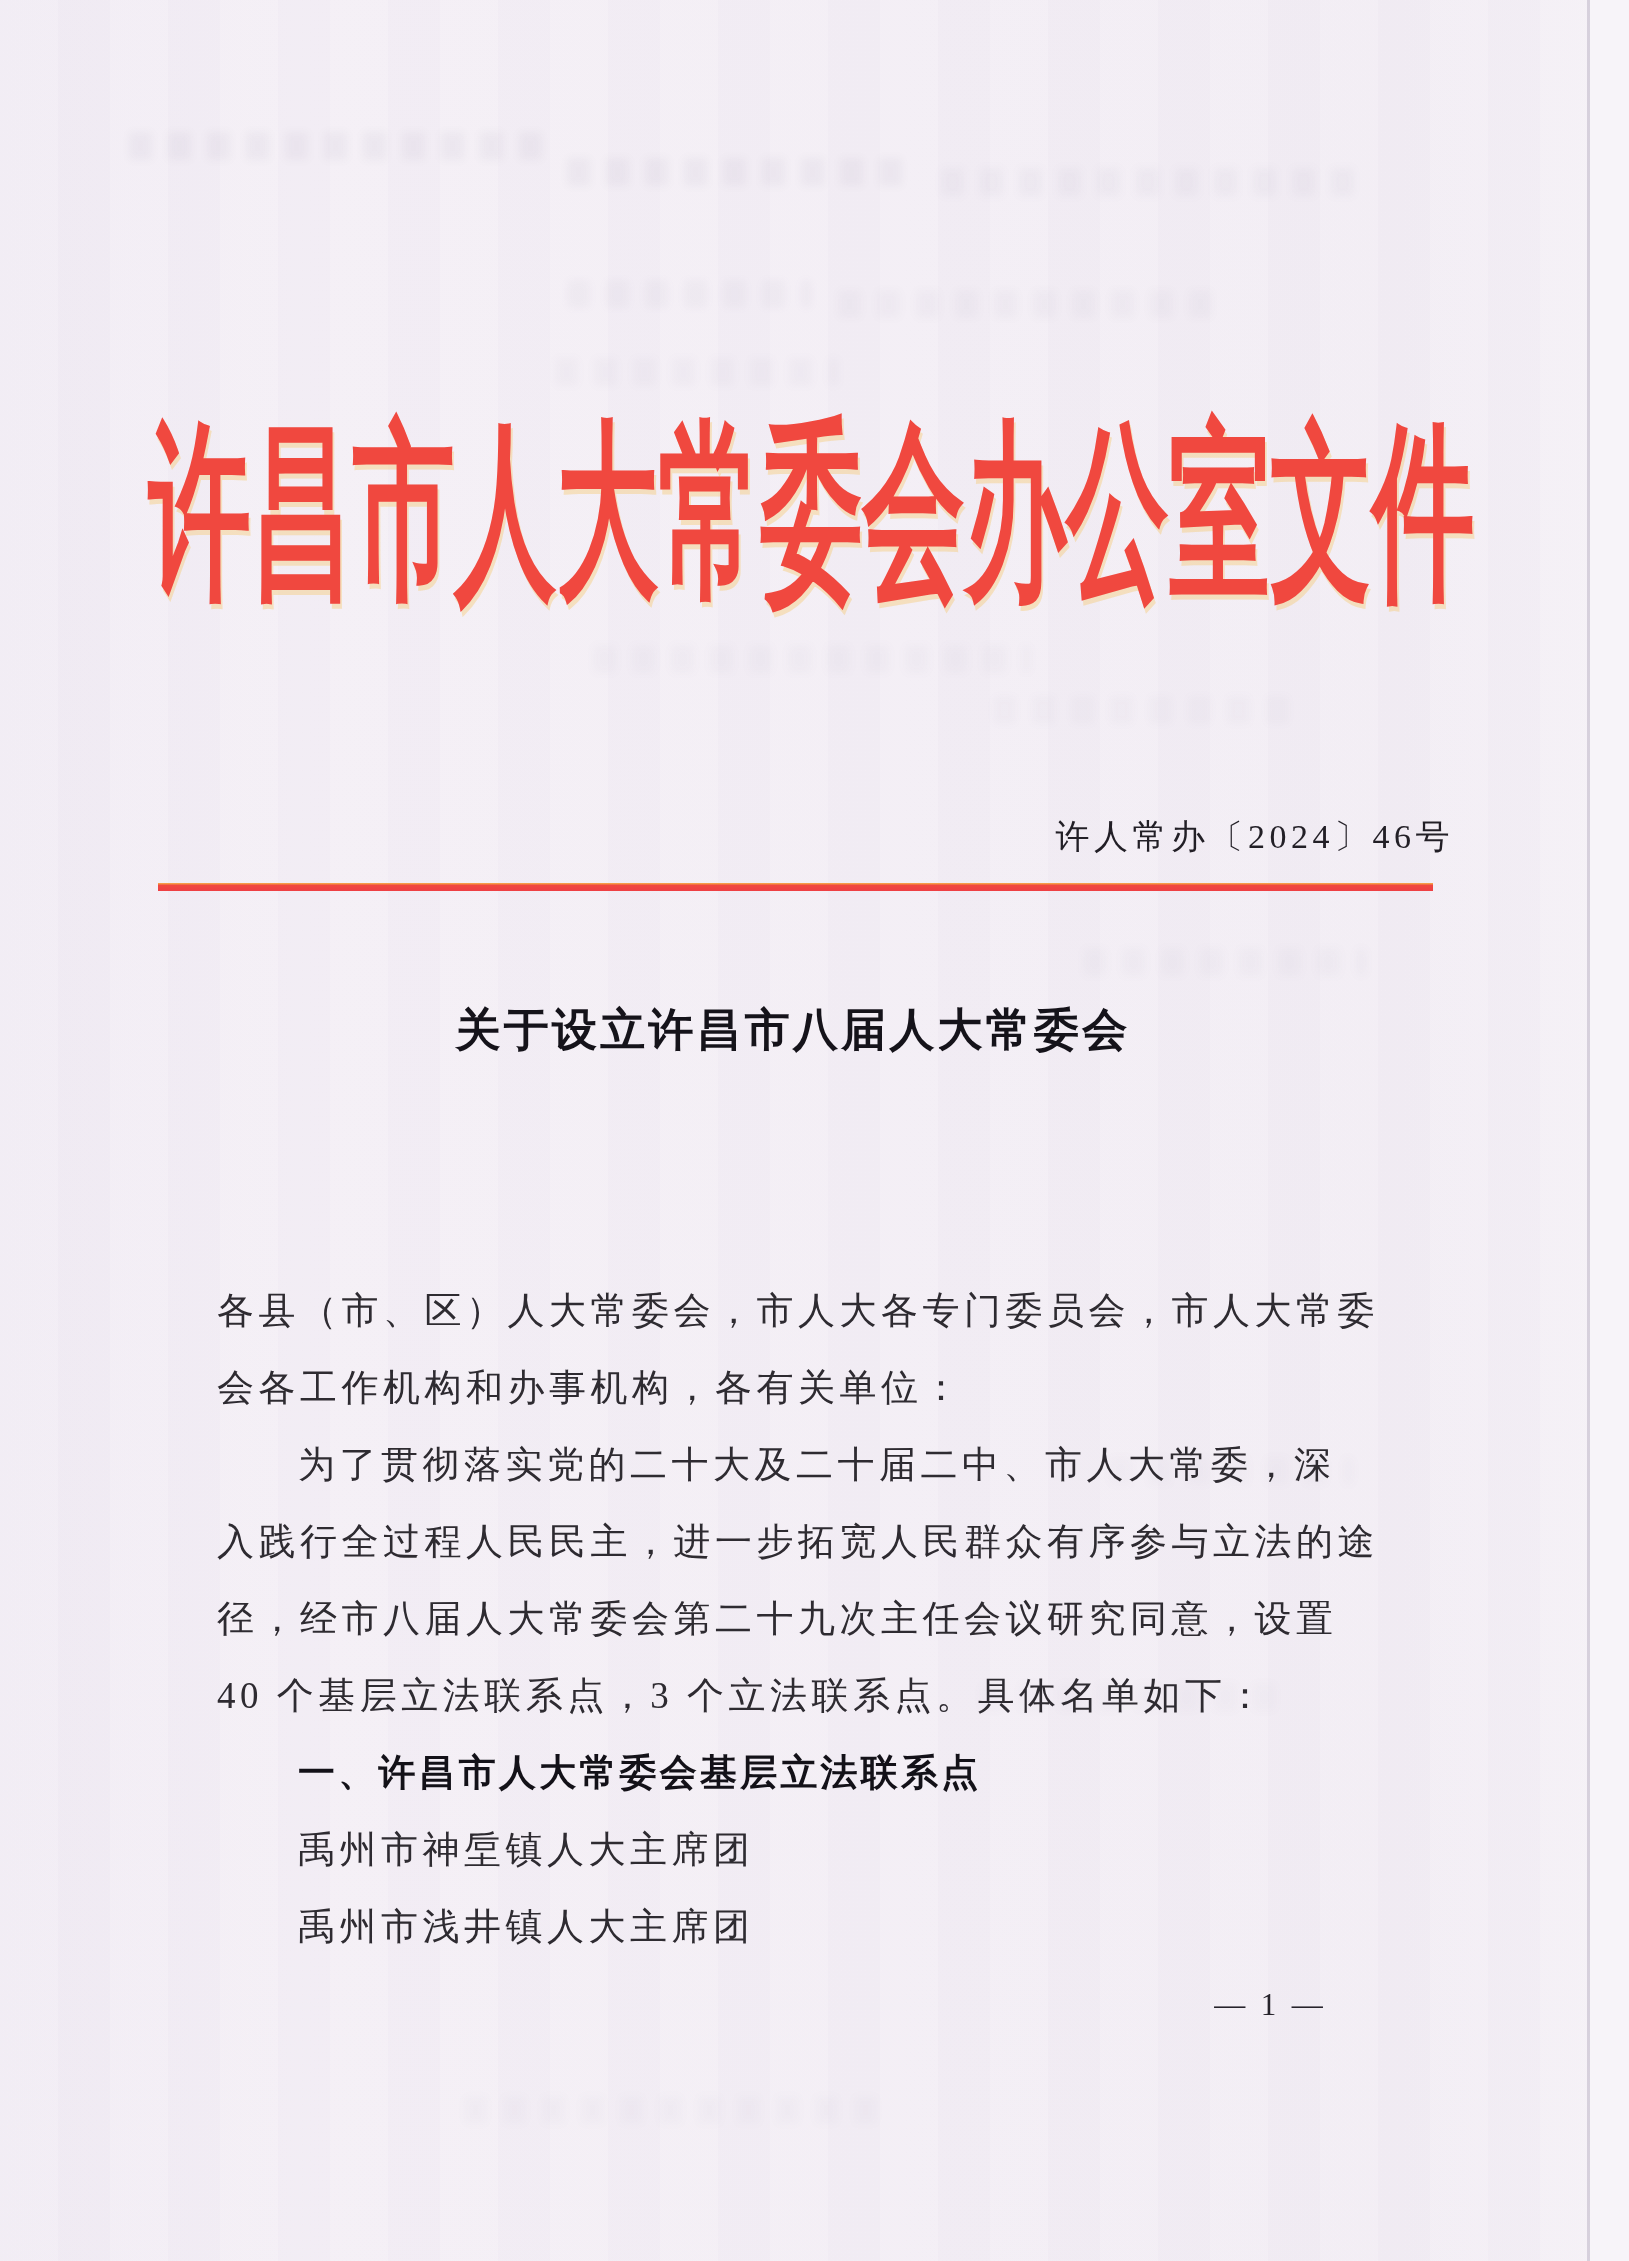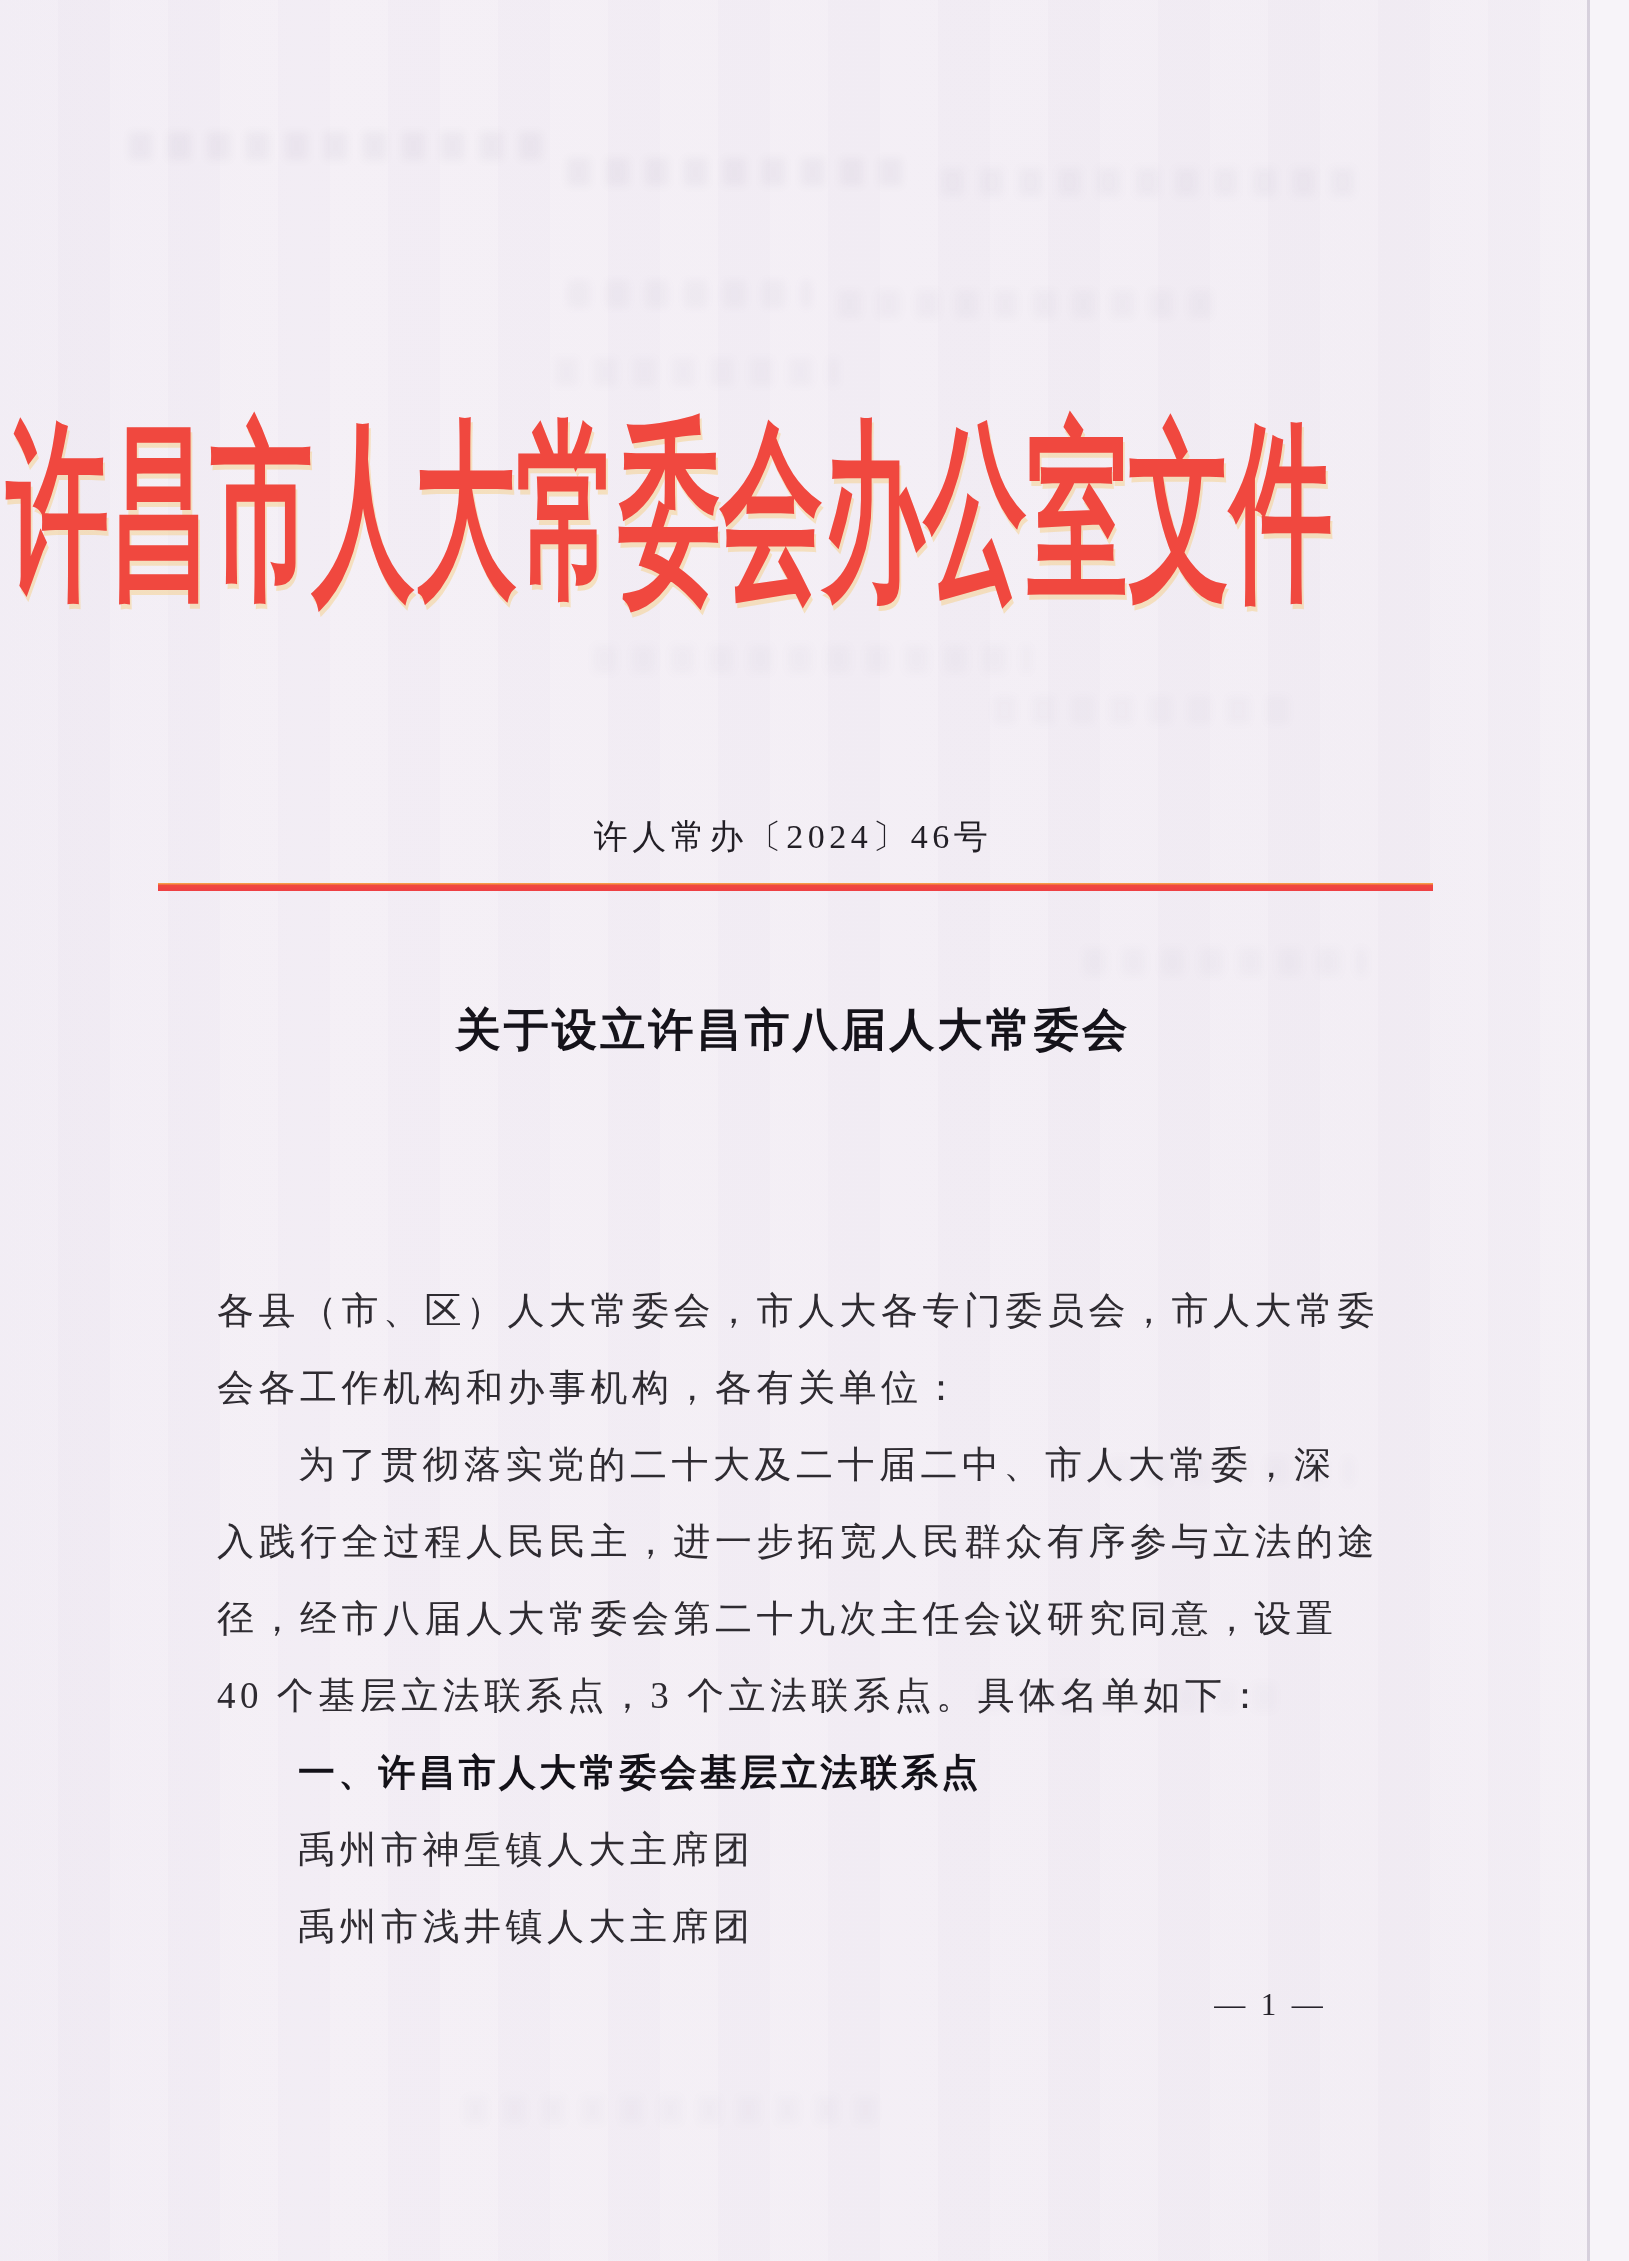--- a/index.html
+++ b/index.html
@@ -47,38 +47,39 @@
       rgba(118,108,142,0.14) 0 23px,
       rgba(118,108,142,0) 23px 39px);
     filter:blur(4.5px);
     opacity:0.45;
     border-radius:3.2px;
     pointer-events:none;
   }
   
   .banner{
     position:absolute; top:418px; left:0; right:7px;
+    text-align:center;
     white-space:nowrap;
   }
   .banner .stretch{
     display:inline-block;
     font-family:"Liberation Serif","DejaVu Serif",serif;
     font-weight:900;
     font-size:103px;
     line-height:103px;
     letter-spacing:0px;
     color:var(--red);
     transform:scale(0.99,1.86);
     transform-origin:center top;
     text-shadow:1.9px 2.6px 0 rgba(246,196,88,0.35);
   }
   
   .doc-number{
-    position:absolute; top:814px; left:148px; width:1290px;
-    text-align:center;
+    position:absolute; top:814px; left:164px; width:1290px;
+    text-align:right;
     font-size:34px;
     letter-spacing:4.5px;
     color:#221f26;
     white-space:nowrap;
   }
   
   .red-rule{
     position:absolute; top:883px; left:158px; width:1275px; height:7.7px;
     background:linear-gradient(180deg,#f6b24a 0%, var(--red) 30%, #ee3f44 100%);
   }

